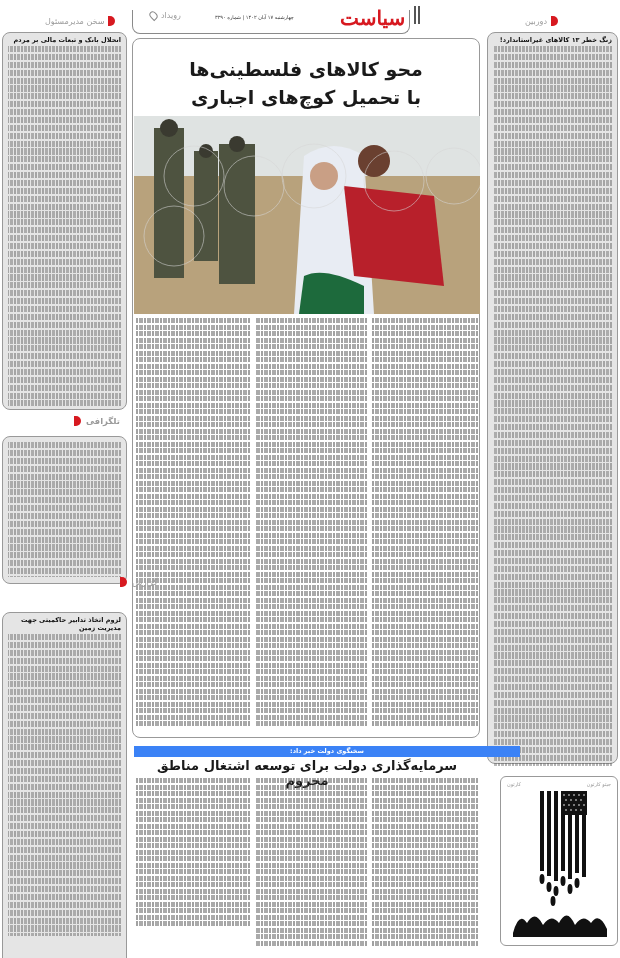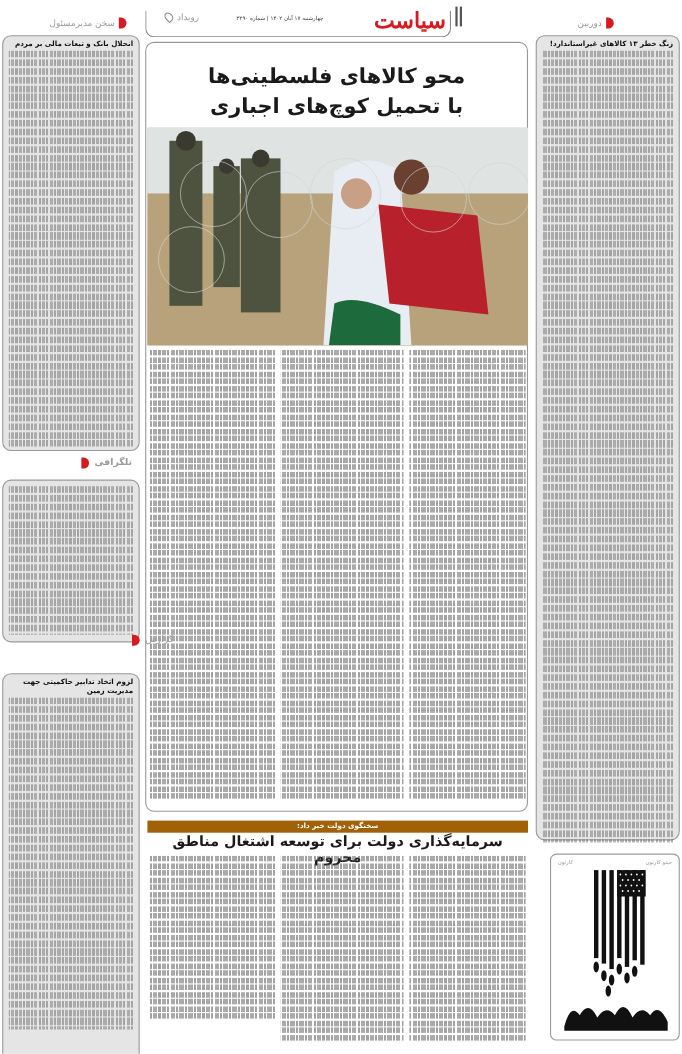--- a/index.html
+++ b/index.html
@@ -27,21 +27,21 @@
   .section-label { position: absolute; display: flex; align-items: center; gap: 5px; font-size: 8.5px; color: #9a9a9a; }
 
   
   .main-frame { position: absolute; top: 38px; left: 132px; width: 348px; height: 700px; border: 1px solid #999; border-radius: 8px; }
   .headline { position: absolute; left: 140px; width: 332px; text-align: center; font-weight: bold; color: #1a1a1a; font-family: "DejaVu Sans", sans-serif; }
   .photo { position: absolute; top: 116px; left: 134px; width: 346px; height: 198px; overflow: hidden;
     background: linear-gradient(180deg, #c9cfc9 0%, #b9b59a 35%, #b8a37a 60%, #a78c62 100%); }
   .col-text { position: absolute; top: 318px; font-size: 4.3px; overflow: hidden; }
   .col-text span { display: block; height: 5px; margin-bottom: 1.5px; background: repeating-linear-gradient(to left, #444 0 2px, transparent 2px 3px, #555 3px 7px, transparent 7px 8px); opacity: 0.5; }
 
-  .subbar { position: absolute; top: 746px; left: 134px; width: 346px; height: 11px; background: #a16207; color: #fff; font-size: 6.5px; font-weight: bold; text-align: center; line-height: 11px; }
+  .subbar { position: absolute; top: 746px; left: 134px; width: 386px; height: 11px; background: #3b82f6; color: #fff; font-size: 6.5px; font-weight: bold; text-align: center; line-height: 11px; }
   .subhead { position: absolute; top: 758px; left: 134px; width: 346px; text-align: center; font-size: 13px; font-weight: bold; color: #1a1a1a; }
 
   .cartoon-box { position: absolute; top: 776px; left: 500px; width: 118px; height: 170px; border: 1px solid #999; border-radius: 6px; }
 </style>
 </head>
 <body>
 
 <div class="hdr-tab" style="left:525px;">
   <div class="red-marker"></div>
   <span>دوربین</span>

